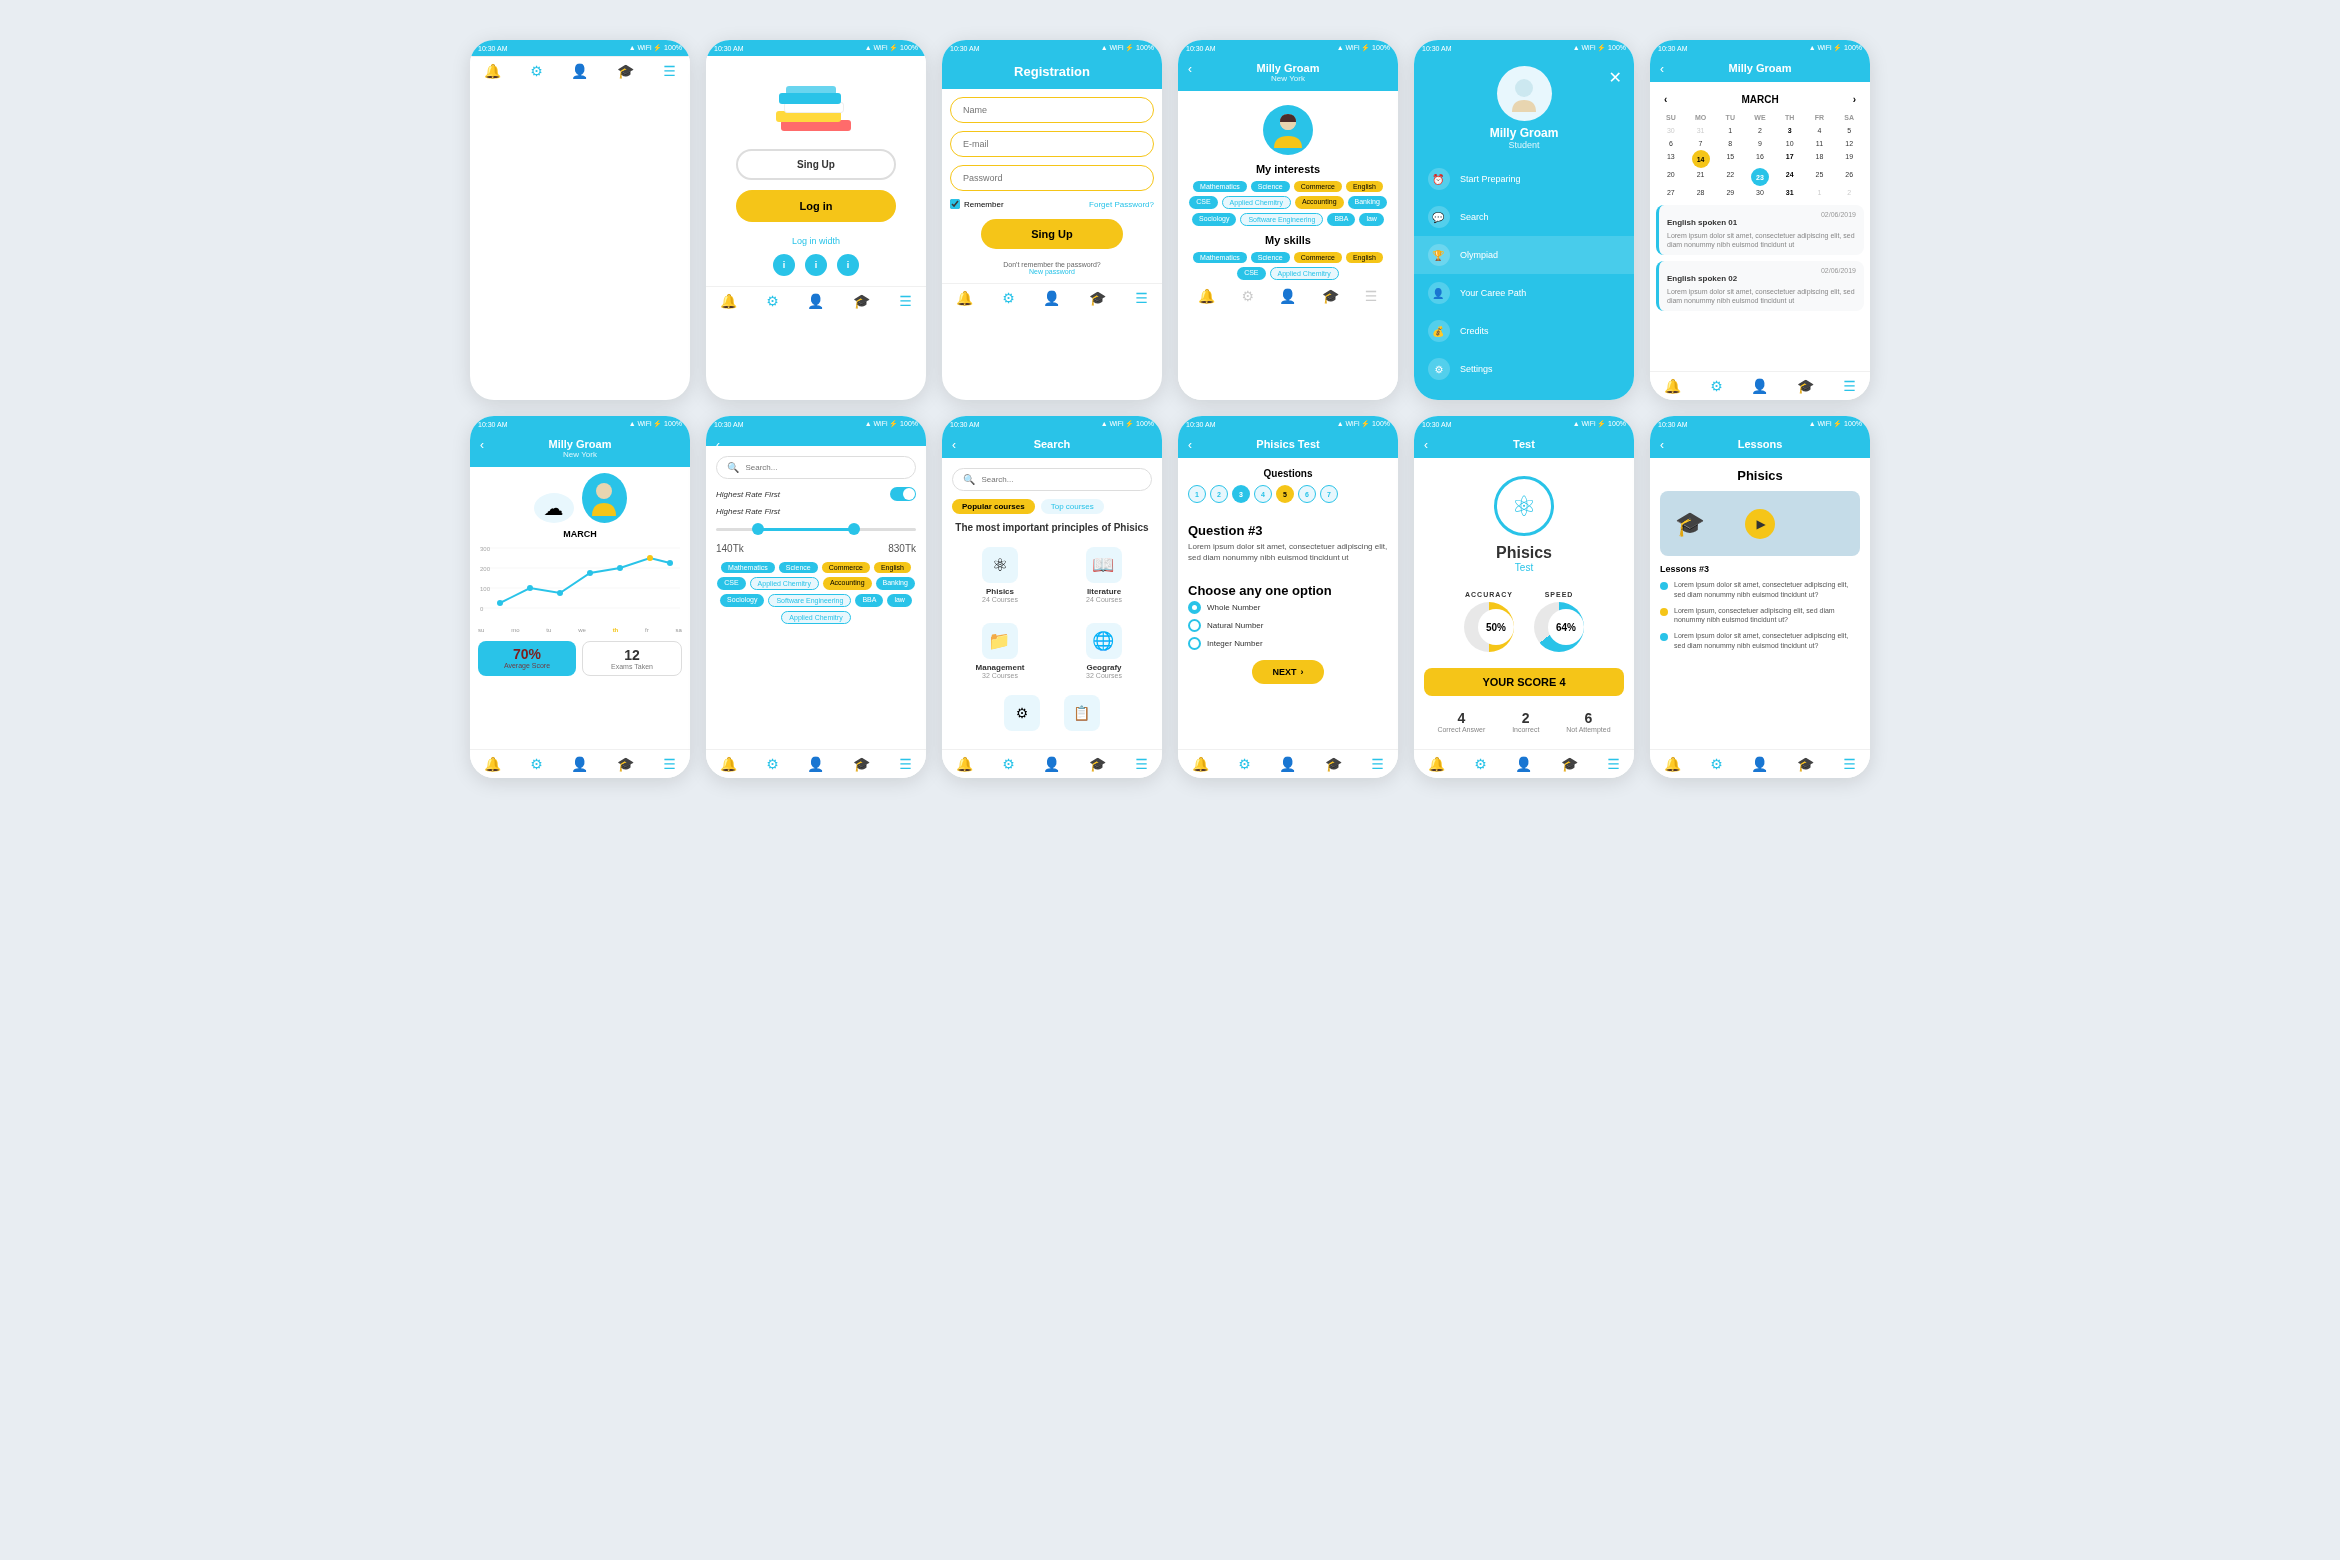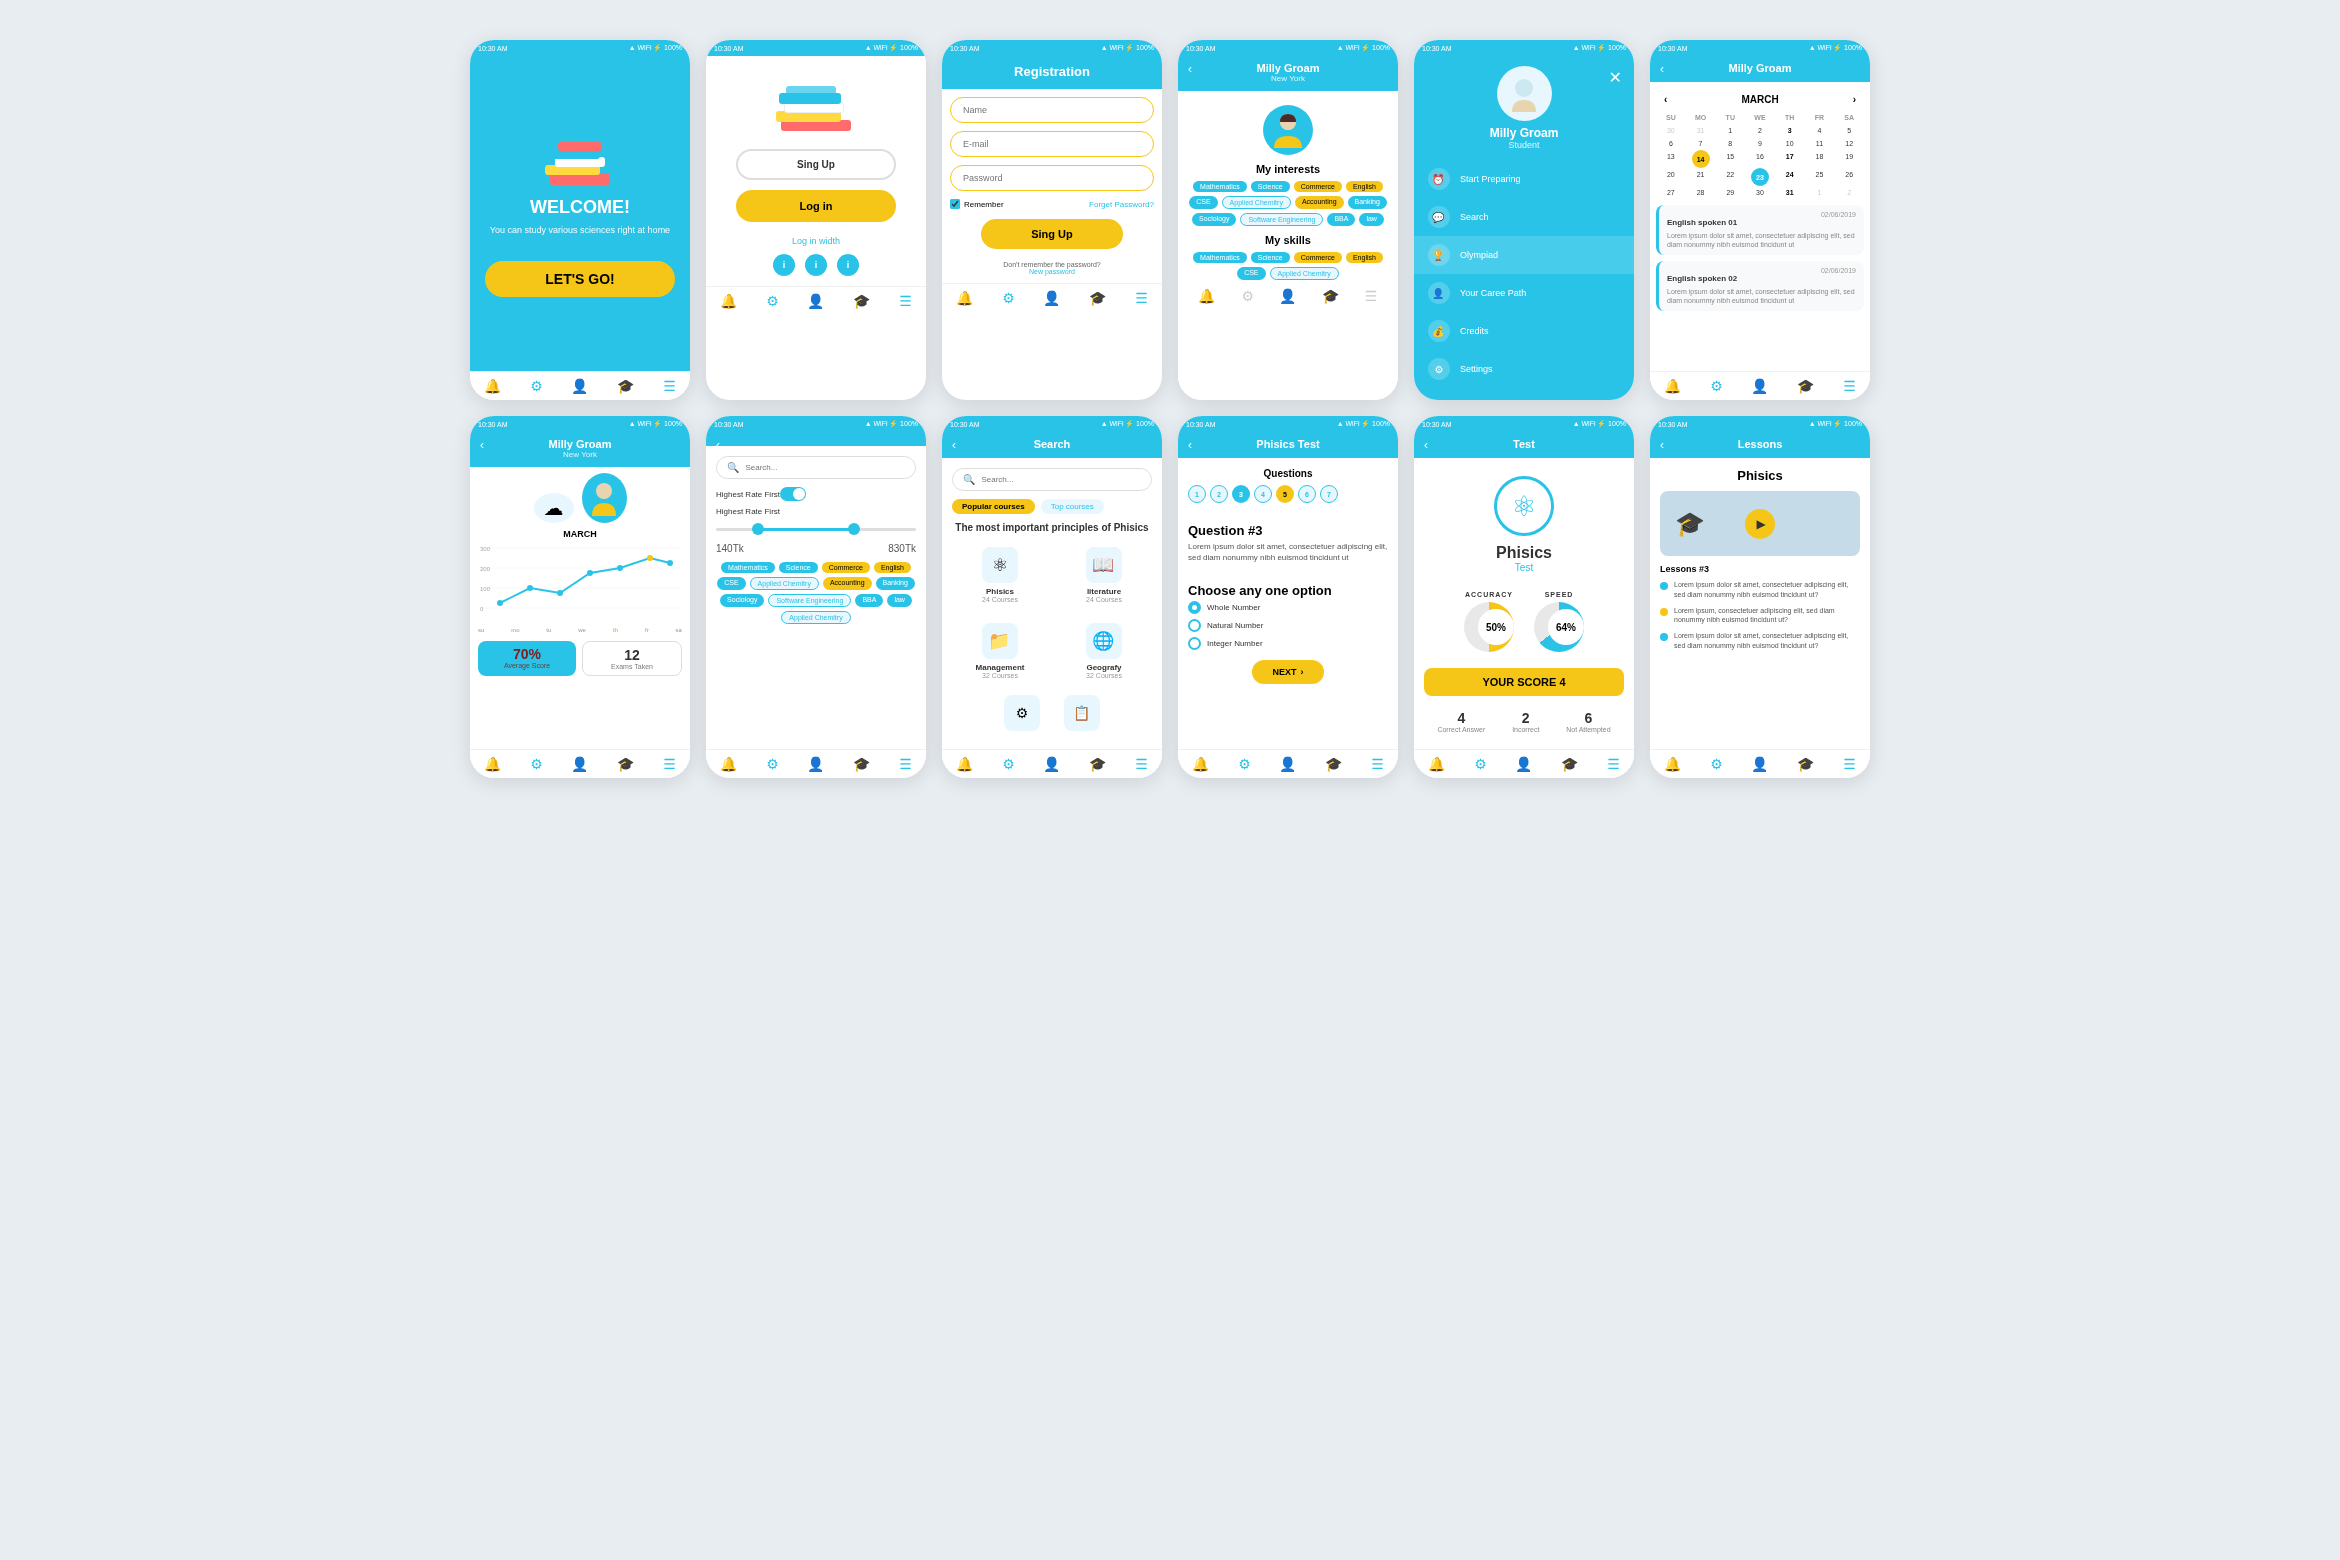--- a/index.html
+++ b/index.html
@@ -106,21 +106,21 @@
     .chart-labels { display: flex; justify-content: space-between; font-size: 6px; color: #999; }
     .score-row { display: flex; gap: 6px; margin-top: 8px; }
     .score-box { flex: 1; background: #29c3e8; border-radius: 8px; color: #7f1d1d; padding: 5px; text-align: center; }
     .score-box.yellow { background: #fff; border: 1px solid #ddd; color: #333; }
     .score-value { font-size: 14px; font-weight: 800; }
     .score-label { font-size: 7px; opacity: 0.85; }
 
     
     .search-box { display: flex; align-items: center; border: 1px solid #ddd; border-radius: 20px; padding: 5px 10px; margin-bottom: 8px; gap: 6px; }
     .search-box input { border: none; outline: none; font-size: 8px; flex: 1; color: #999; }
-    .filter-row { display: flex; align-items: center; margin-bottom: 6px; }
+    .filter-row { display: flex; justify-content: space-between; align-items: center; margin-bottom: 6px; font-style: italic; }
     .filter-label { font-size: 8px; color: #333; }
     .toggle { width: 26px; height: 14px; background: #29c3e8; border-radius: 7px; position: relative; cursor: pointer; }
     .toggle-dot { width: 12px; height: 12px; background: #fff; border-radius: 50%; position: absolute; right: 1px; top: 1px; }
     .range-slider { margin: 8px 0; }
     .range-track { height: 3px; background: #ddd; border-radius: 2px; position: relative; margin: 12px 0; }
     .range-fill { height: 3px; background: #29c3e8; border-radius: 2px; position: absolute; left: 20%; right: 30%; }
     .range-dot { width: 12px; height: 12px; background: #29c3e8; border-radius: 50%; position: absolute; top: -5px; cursor: pointer; }
     .range-vals { display: flex; justify-content: space-between; font-size: 10px; color: #555; }
 
     
@@ -183,33 +183,20 @@
 </head>
 <body>
 
 <div class="phones-grid">
 
   <div class="phone">
     <div class="status-bar">
       <span>10:30 AM</span>
       <span>▲ WiFi ⚡ 100%</span>
     </div>
-    <div class="welcome-screen">
-
-      <div style="width:80px;height:55px;margin:0 auto 12px;position:relative;">
-        <div style="position:absolute;bottom:0;left:10px;width:60px;height:12px;background:#ff6b6b;border-radius:3px;"></div>
-        <div style="position:absolute;bottom:10px;left:5px;width:55px;height:10px;background:#ffd93d;border-radius:3px;"></div>
-        <div style="position:absolute;bottom:18px;left:15px;width:50px;height:10px;background:#fff;border-radius:3px;"></div>
-        <div style="position:absolute;bottom:26px;left:8px;width:52px;height:10px;background:#29c3e8;border-radius:3px;"></div>
-        <div style="position:absolute;bottom:34px;left:18px;width:44px;height:9px;background:#ff6b6b;border-radius:3px;"></div>
-      </div>
-      <div class="welcome-title">WELCOME!</div>
-      <div class="welcome-sub">You can study various sciences right at home</div>
-      <button class="btn-yellow">LET'S GO!</button>
-    </div>
     <div class="phone-footer">
       <span class="footer-icon">🔔</span>
       <span class="footer-icon">⚙</span>
       <span class="footer-icon yellow">👤</span>
       <span class="footer-icon">🎓</span>
       <span class="footer-icon">☰</span>
     </div>
   </div>
 
   <div class="phone">

